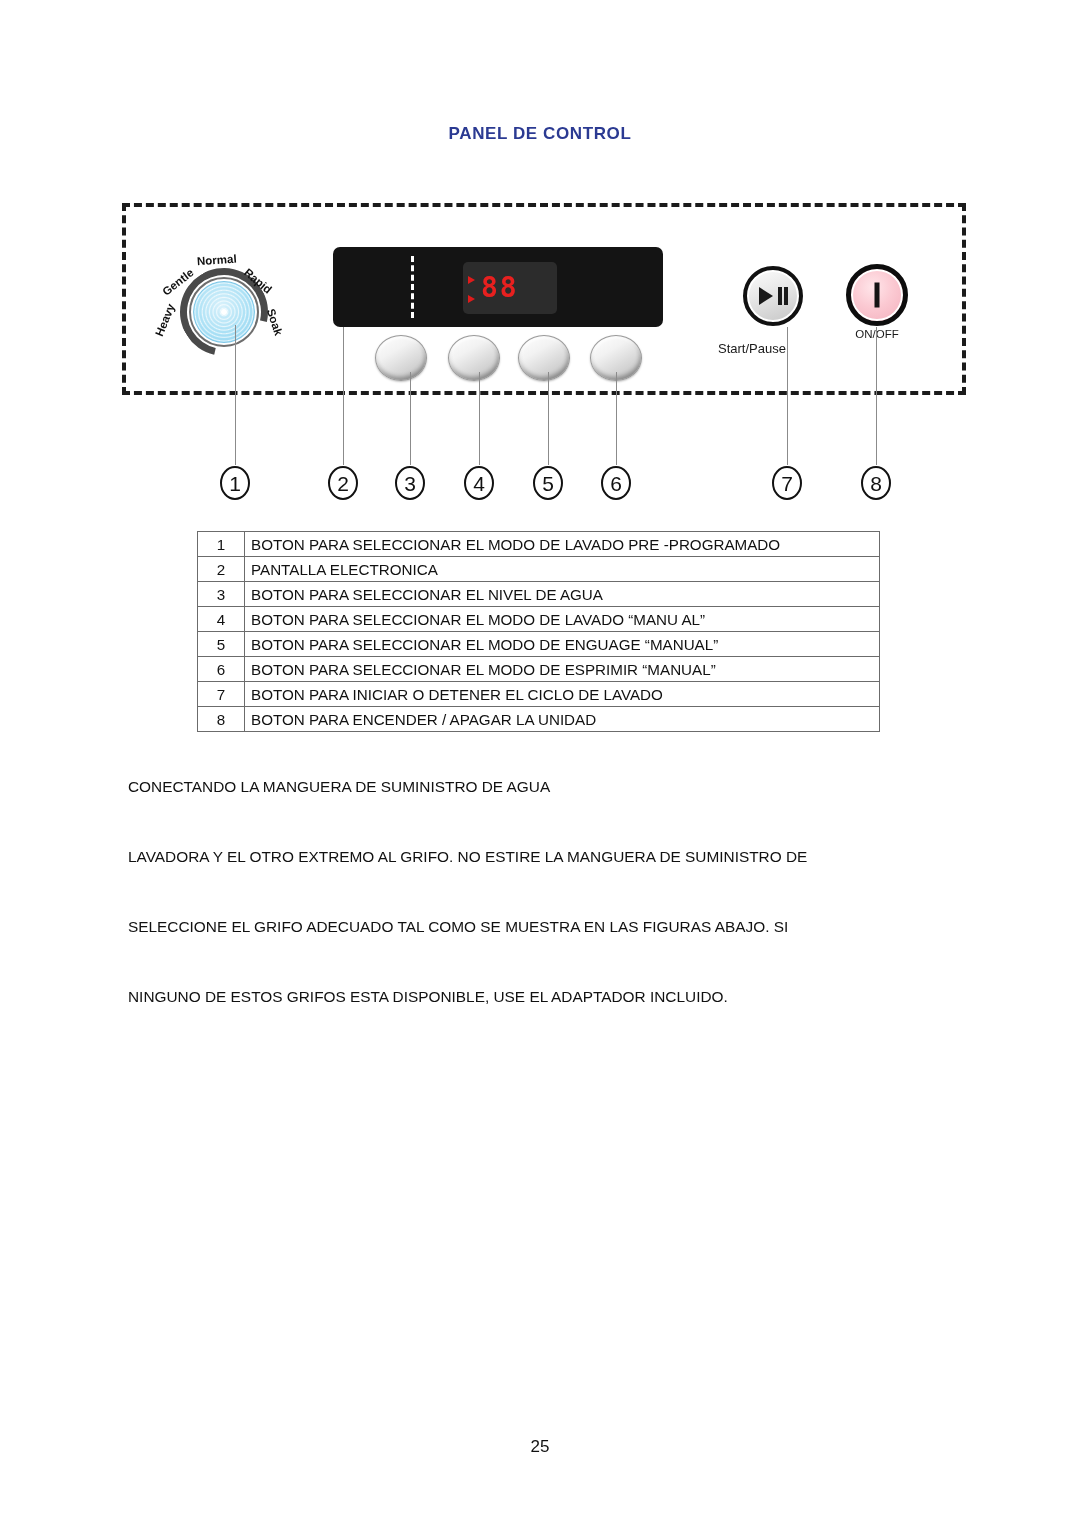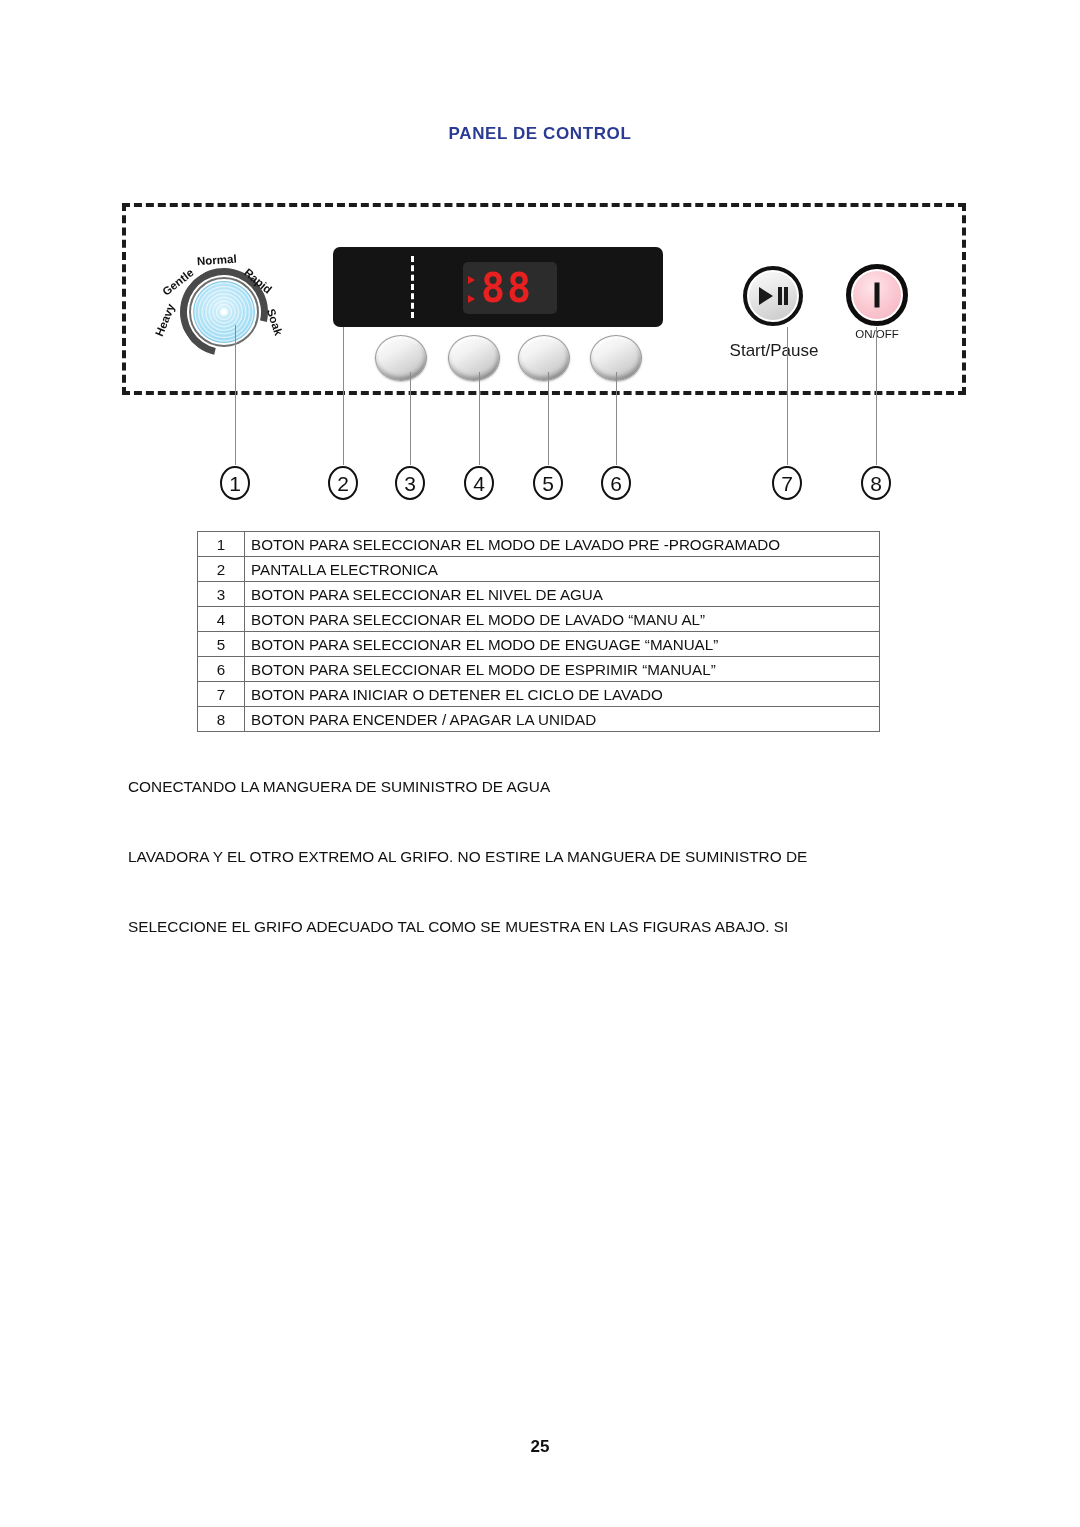--- a/index.html
+++ b/index.html
@@ -145,21 +145,21 @@
     border-top: 4.5px solid transparent;
     border-bottom: 4.5px solid transparent;
   }
   .disp-arrow.a1 { top: 14px; }
   .disp-arrow.a2 { top: 33px; }
   .disp-digits {
     position: absolute;
     left: 18px;
     top: 3px;
     font-family: "DejaVu Sans Mono", monospace;
-    font-size: 40px;
+    font-size: 28px;
     font-weight: bold;
     letter-spacing: 2px;
     color: #e8201f;
     line-height: 46px;
   }
 
   
   .silver-btn {
     position: absolute;
     width: 52px;
@@ -208,22 +208,22 @@
     width: 4px;
     height: 18px;
     background: #1a1a1a;
     margin-left: 2px;
   }
   .startpause-label {
     position: absolute;
     left: 718px;
     top: 341px;
     width: 112px;
-    text-align: center;
-    font-size: 17px;
+    text-align: left;
+    font-size: 13px;
     color: #1a1a1a;
     font-family: "Liberation Sans", sans-serif;
   }
 
   
   .onoff {
     position: absolute;
     left: 846px;
     top: 264px;
     width: 62px;
@@ -310,21 +310,21 @@
   .body-copy div { white-space: nowrap; margin-top: 46px; }
 
   
   .page-number {
     position: absolute;
     left: 0;
     top: 1437px;
     width: 1080px;
     text-align: center;
     font-size: 17px;
-    font-weight: bold;
+    font-weight: normal;
     color: #111111;
     font-family: "Liberation Sans", sans-serif;
   }
 </style>
 </head>
 <body>
 
 <div class="page-title">PANEL DE CONTROL</div>
 
 <div class="panel-outline"></div>
@@ -421,15 +421,16 @@
       <td class="num">8</td>
       <td>BOTON PARA ENCENDER / APAGAR LA UNIDAD</td>
     </tr>
   </tbody>
 </table>
 
 <div class="body-copy">
   <div>CONECTANDO LA MANGUERA DE SUMINISTRO DE AGUA</div>
   <div>LAVADORA Y EL OTRO EXTREMO AL GRIFO.  NO ESTIRE LA MANGUERA DE SUMINISTRO DE</div>
   <div>SELECCIONE EL GRIFO ADECUADO TAL COMO SE MUESTRA EN LAS FIGURAS ABAJO.  SI</div>
+  <div>NINGUNO DE ESTOS GRIFOS ESTA DISPONIBLE, USE EL ADAPTADOR INCLUIDO.</div>
 </div>
 
 <div class="page-number">25</div>
 
 </body></html>

